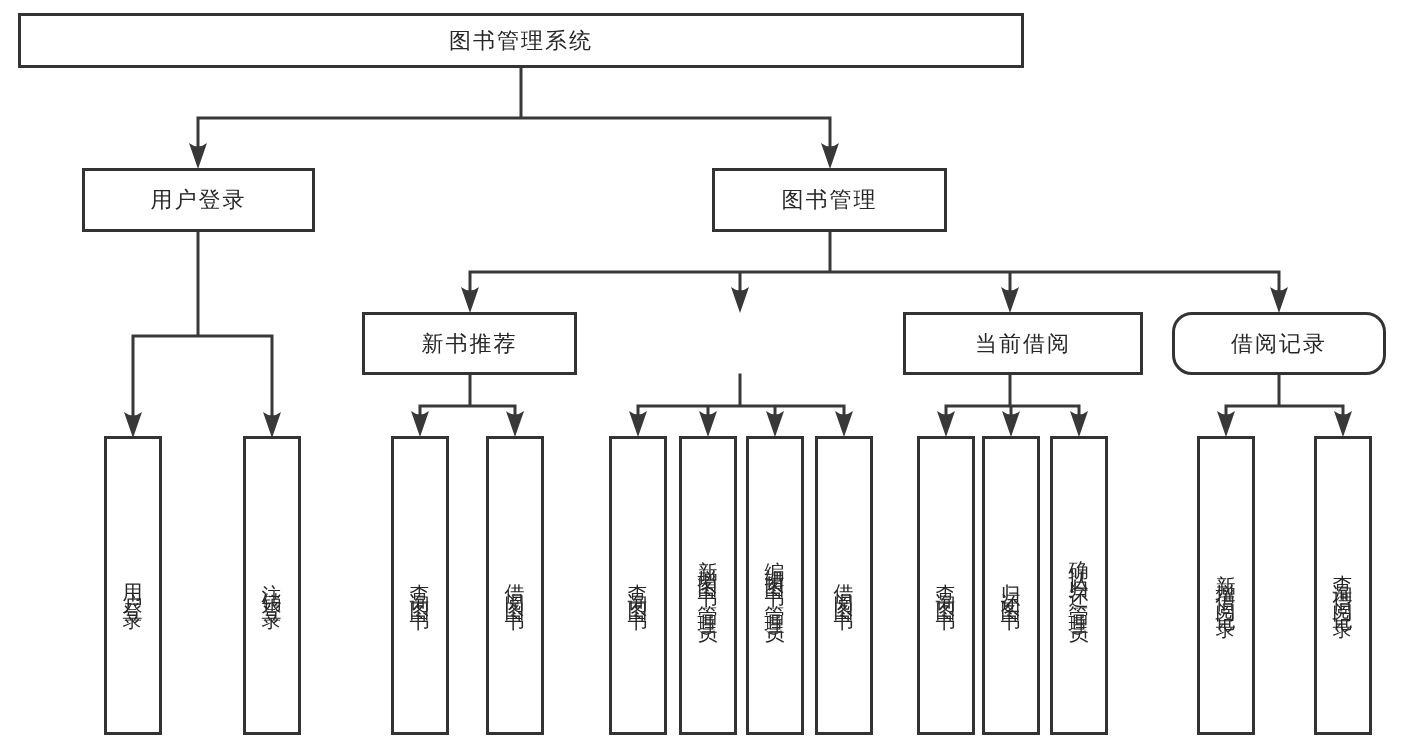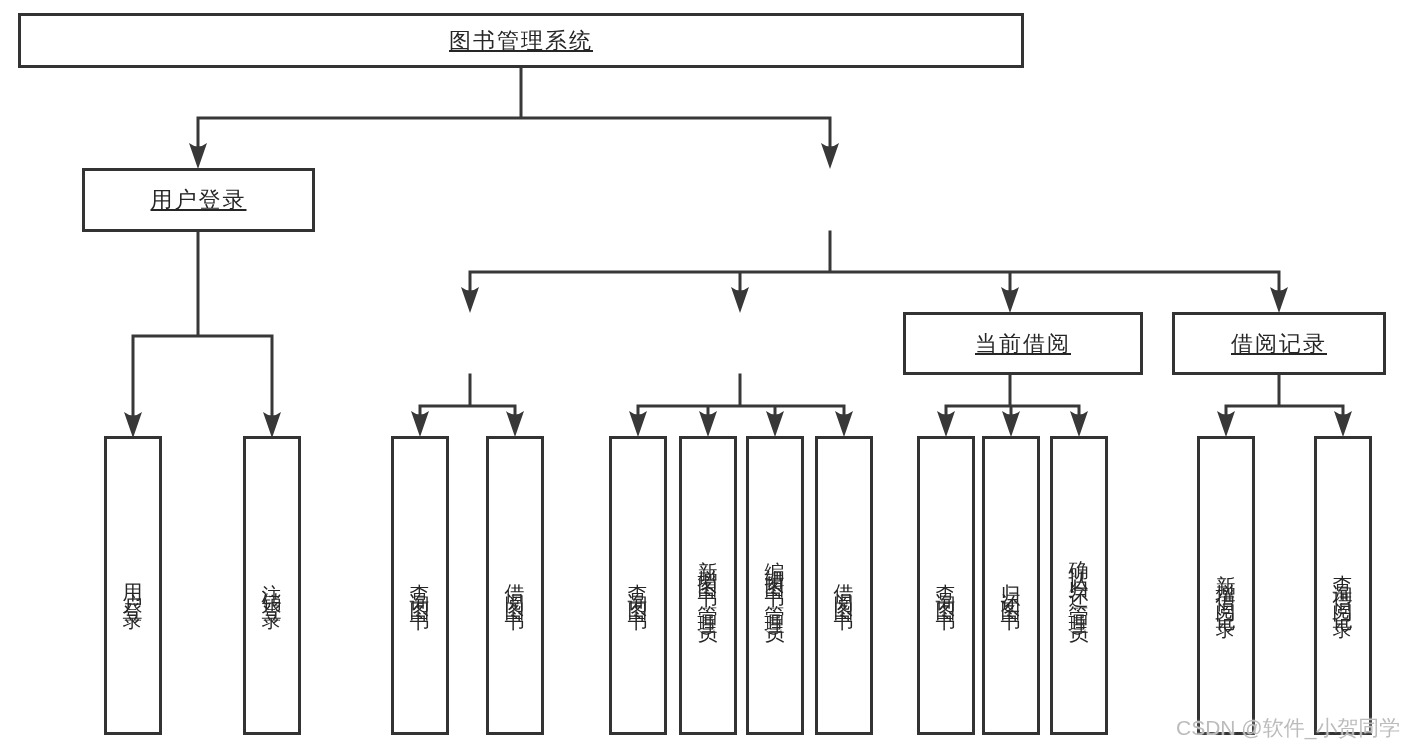--- a/index.html
+++ b/index.html
@@ -25,21 +25,20 @@
     display: flex;
     align-items: center;
     justify-content: center;
     z-index: 2;
     color: #262626;
   }
   .node .hlabel {
     font-size: 22px;
     letter-spacing: 2px;
     white-space: nowrap;
-    text-decoration: underline;
   }
   .node.leaf .vtext {
     writing-mode: vertical-rl;
     text-orientation: mixed;
     font-size: 20px;
     letter-spacing: 9px;
     line-height: 1;
     white-space: nowrap;
   }
   .watermark {
@@ -52,21 +51,21 @@
     text-shadow: 0 0 2px #ffffff;
     white-space: nowrap;
   }
   
   .n-root    { left: 18px;   top: 13px;  width: 1006px; height: 55px; }
   .n-login   { left: 82px;   top: 168px; width: 233px;  height: 64px; }
   .n-mgmt    { left: 712px;  top: 168px; width: 235px;  height: 64px; }
   .n-newrec  { left: 362px;  top: 312px; width: 215px;  height: 63px; }
   .n-borrow  { left: 633px;  top: 312px; width: 215px;  height: 63px; }
   .n-current { left: 903px;  top: 312px; width: 240px;  height: 63px; }
-  .n-records { left: 1172px; top: 312px; width: 214px;  height: 63px; }
+  .n-records { left: 1172px; top: 312px; width: 214px;  height: 63px; border-radius: 20px; }
   .leaf { top: 436px; width: 58px; height: 299px; }
   .l-0a { left: 104px; }
   .l-0b { left: 243px; }
   .l-1a { left: 391px; }
   .l-1b { left: 486px; }
   .l-2a { left: 609px; }
   .l-2b { left: 679px; }
   .l-2c { left: 746px; }
   .l-2d { left: 815px; }
   .l-3a { left: 917px; }
@@ -109,21 +108,27 @@
              M1343 437 L1334 411 Q1343 418 1352 411 Z" fill="#383838"></path>
   </svg>
 
   <div class="node n-root">
     <span class="hlabel">图书管理系统</span>
   </div>
 
   <div class="node n-login">
     <span class="hlabel">用户登录</span>
   </div>
+  <div class="node n-mgmt">
+    <span class="hlabel">图书管理</span>
+  </div>
 
+  <div class="node n-newrec">
+    <span class="hlabel">新书推荐</span>
+  </div>
   <div class="node n-current">
     <span class="hlabel">当前借阅</span>
   </div>
   <div class="node n-records">
     <span class="hlabel">借阅记录</span>
   </div>
 
   <div class="node leaf l-0a">
     <span class="vtext">用户登录</span>
   </div>
@@ -161,15 +166,14 @@
     <span class="vtext">确认归还（管理员）</span>
   </div>
 
   <div class="node leaf l-4a">
     <span class="vtext">新增借阅记录</span>
   </div>
   <div class="node leaf l-4b">
     <span class="vtext">查询借阅记录</span>
   </div>
 
-  <div class="watermark">CSDN @软件_小贺同学</div>
 
 </div>
 
 </body></html>

